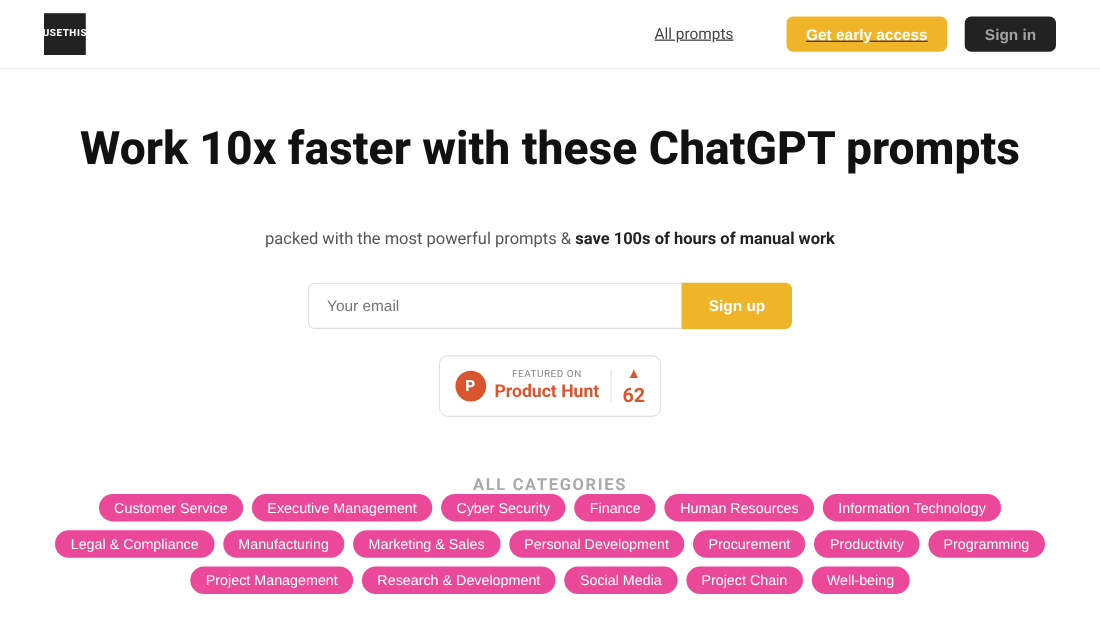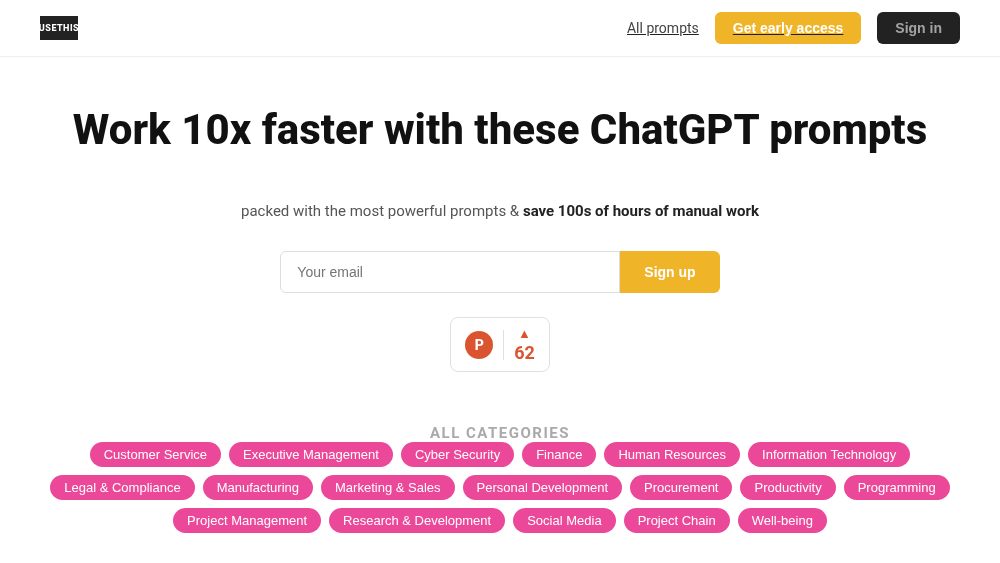--- a/index.html
+++ b/index.html
@@ -15,21 +15,21 @@
     
     nav {
       display: flex;
       align-items: center;
       justify-content: space-between;
       padding: 12px 40px;
       border-bottom: 1px solid #eee;
     }
     .logo-box {
       width: 38px;
-      height: 24px;
+      height: 38px;
       background: #222;
       display: flex;
       align-items: center;
       justify-content: center;
       color: #fff;
       font-size: 9px;
       font-weight: 800;
       letter-spacing: 0.5px;
       line-height: 1.2;
       text-align: center;
@@ -49,20 +49,21 @@
     }
     .btn-early {
       background: #f0b429;
       color: #fff;
       border: none;
       border-radius: 6px;
       padding: 8px 18px;
       font-size: 14px;
       font-weight: 600;
       cursor: pointer;
+      margin-left: 32px;
     }
     .btn-signin {
       background: #222;
       color: #a3a3a3;
       border: none;
       border-radius: 6px;
       padding: 8px 18px;
       font-size: 14px;
       font-weight: 600;
       cursor: pointer;
@@ -235,20 +236,24 @@
   <div class="email-form">
     <input class="email-input" type="email" placeholder="Your email" style="">
     <button class="btn-signup">Sign up</button>
   </div>
 
   
   <div class="ph-badge">
     <div class="ph-badge-left">
       <div class="ph-icon">
         <span>P</span>
+      </div>
+      <div>
+        <div class="ph-text-small">FEATURED ON</div>
+        <div class="ph-text-big">Product Hunt</div>
       </div>
     </div>
     <div class="ph-divider"></div>
     <div class="ph-votes">
       <span class="arrow">▲</span>
       <span class="count">62</span>
     </div>
   </div>
 </div>
 

